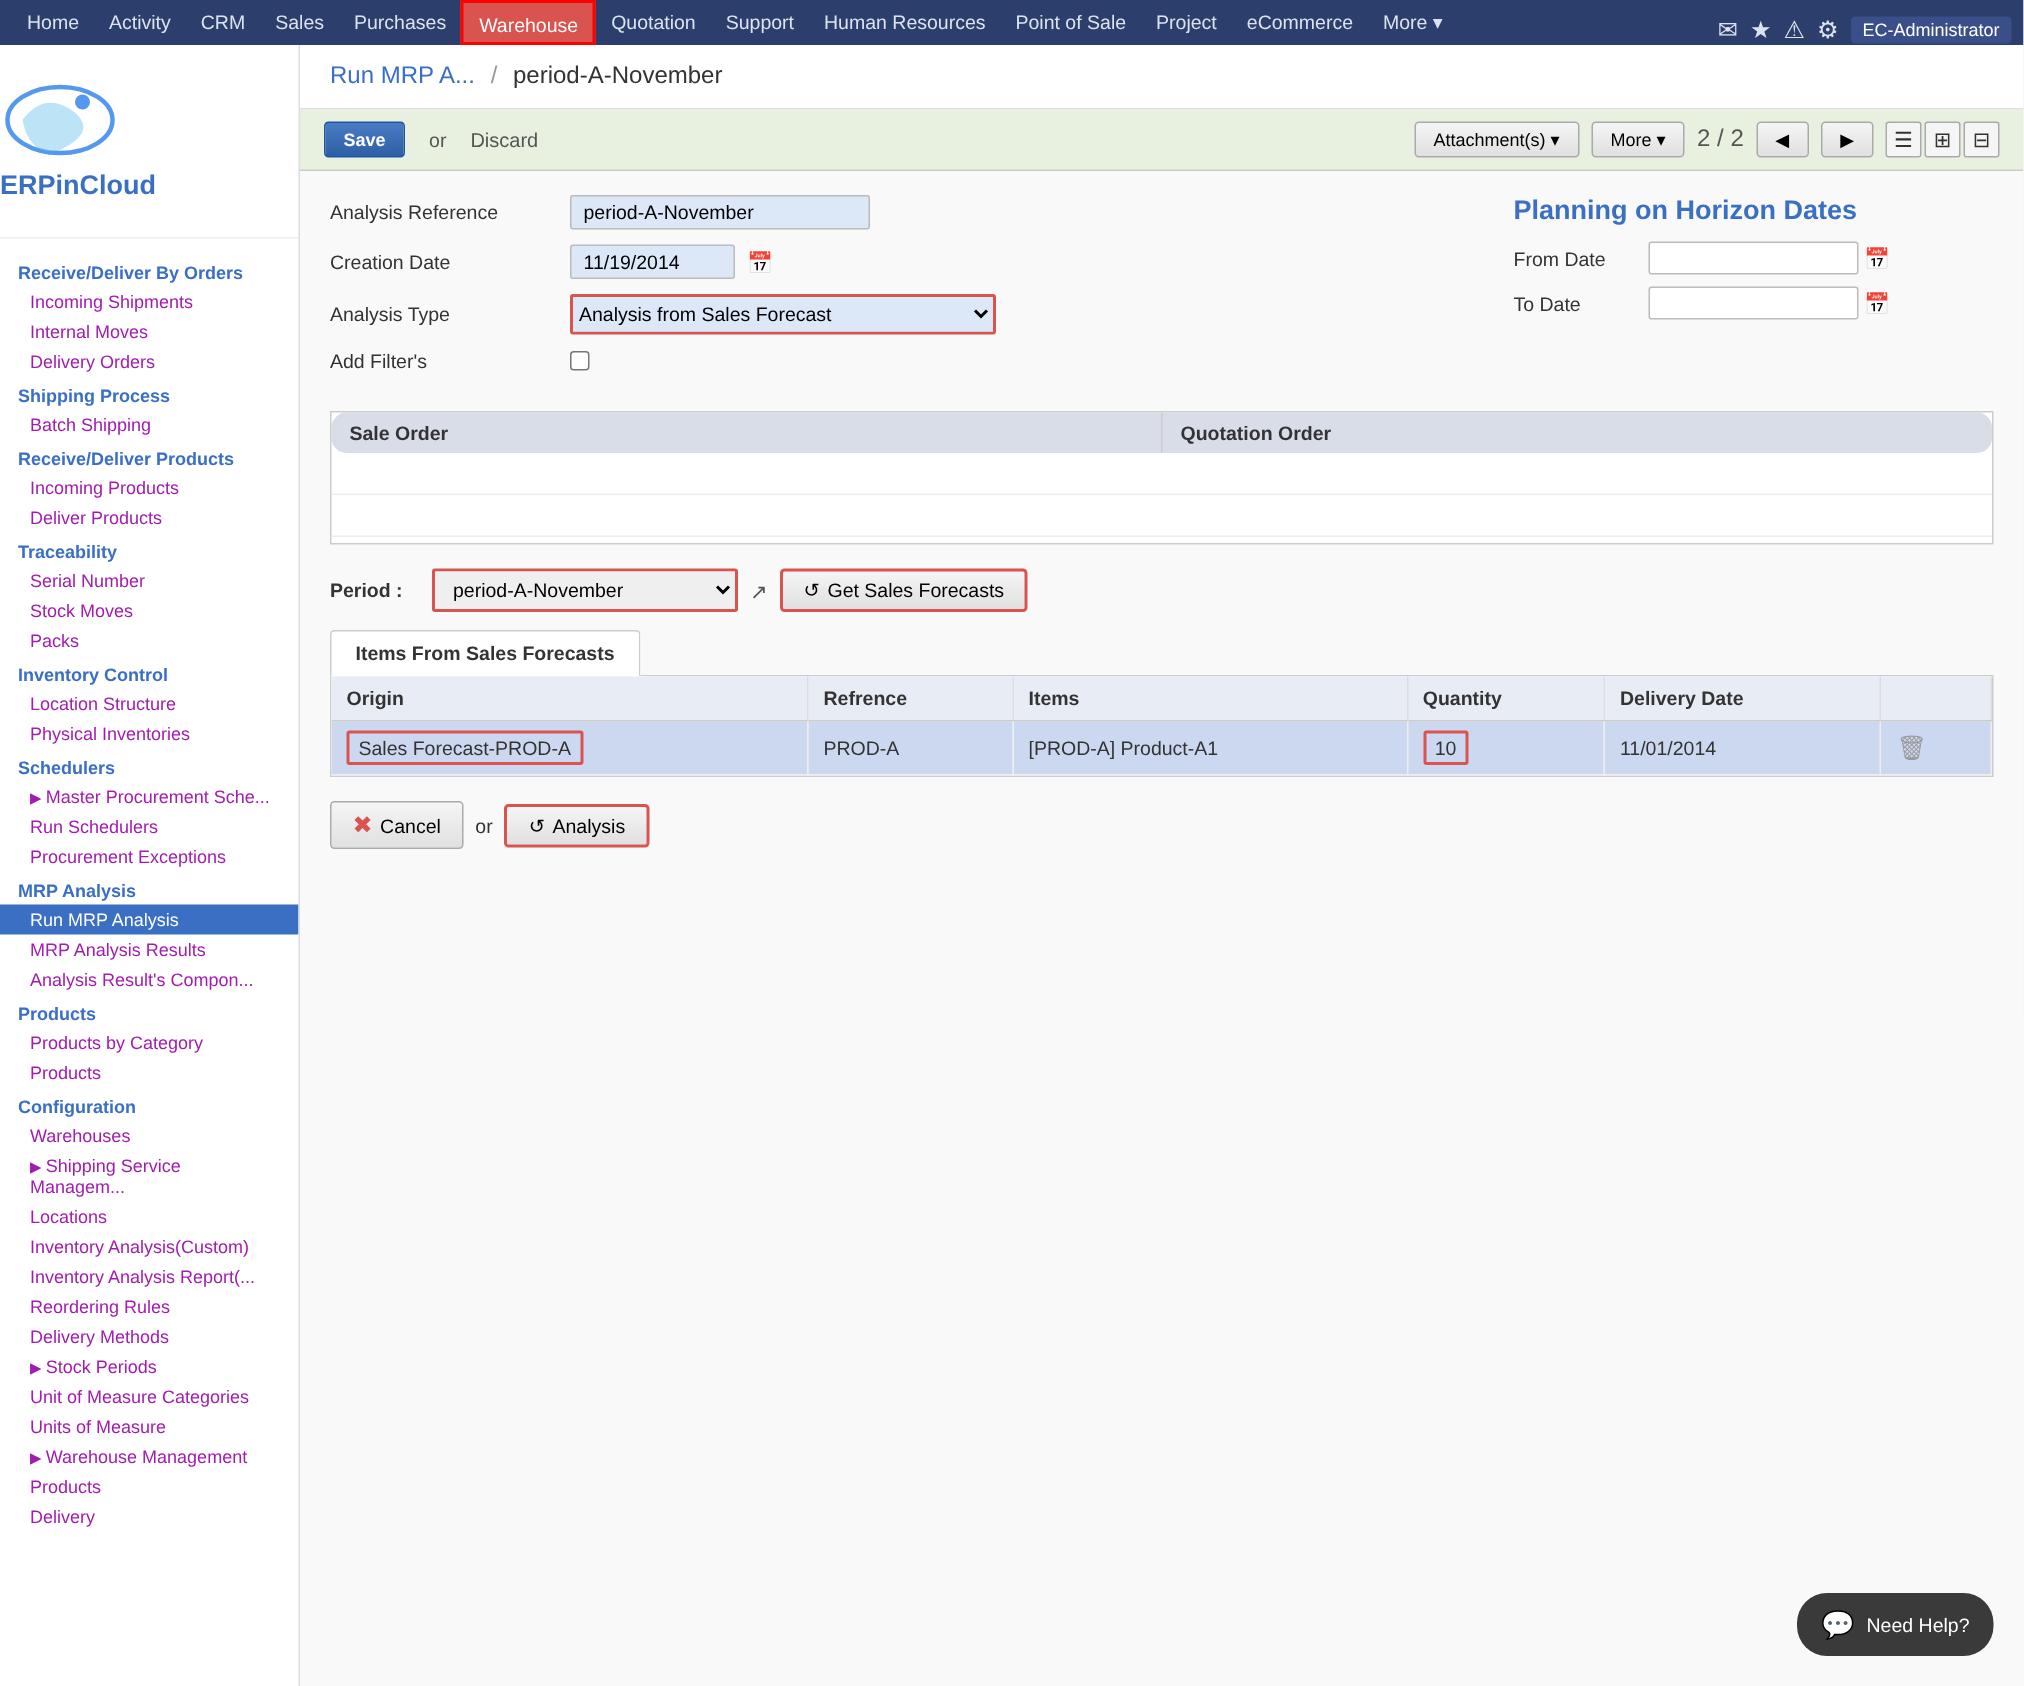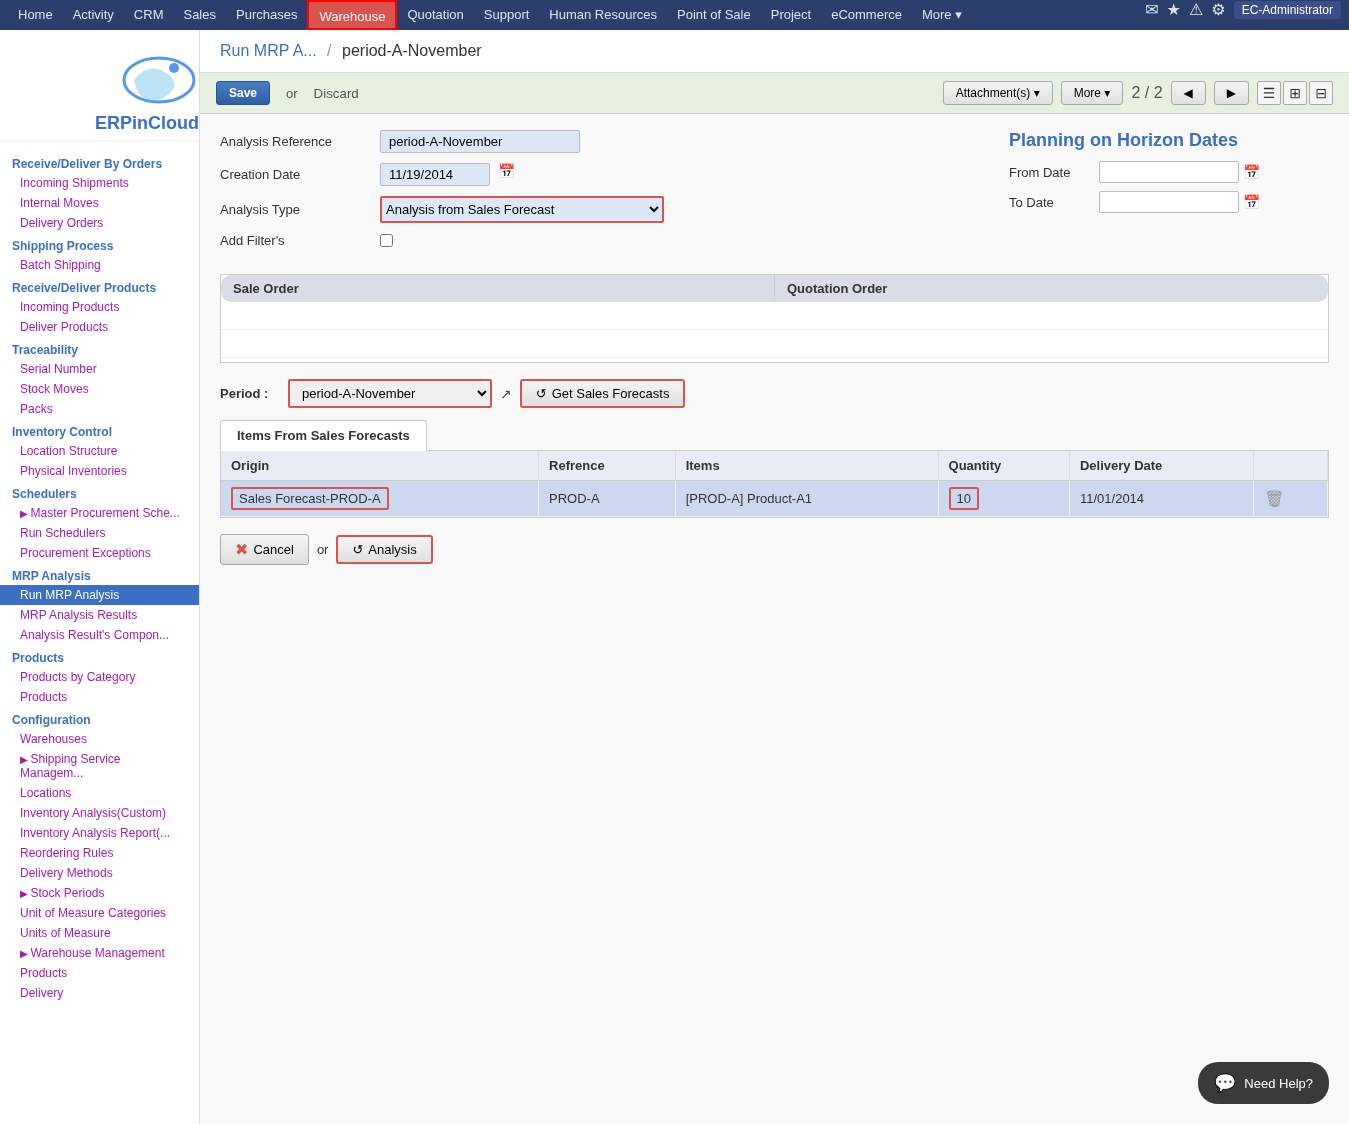--- a/index.html
+++ b/index.html
@@ -2,21 +2,21 @@
 <html><head>
   <meta charset="utf-8">
   <style>
     * { box-sizing: border-box; margin: 0; padding: 0; }
     body { font-family: Arial, sans-serif; font-size: 13px; color: #333; background: #f0f0f0; }
 
     
     .top-nav {
       background: #2c3e6b;
       display: flex;
-      align-items: flex-start;
+      align-items: flex-end;
       height: 30px;
       padding: 0 8px;
       color: #fff;
     }
     .top-nav-item {
       padding: 0 10px;
       height: 30px;
       line-height: 30px;
       cursor: pointer;
       font-size: 13px;
@@ -53,22 +53,22 @@
     
     .sidebar {
       width: 200px;
       background: #fff;
       border-right: 1px solid #ddd;
       overflow-y: auto;
       flex-shrink: 0;
       padding: 10px 0;
     }
     .sidebar-logo {
-      text-align: right;
-      padding: 10px 0 6px;
+      text-align: left;
+      padding: 10px 0 24px;
       border-bottom: 1px solid #eee;
       margin-bottom: 10px;
     }
     .sidebar-logo .logo-text {
       font-size: 18px;
       font-weight: bold;
       color: #3a6fc4;
     }
     .sidebar-section-title {
       color: #3a6fc4;
@@ -167,20 +167,21 @@
     .form-input {
       border: 1px solid #bbb;
       padding: 3px 8px;
       background: #dce8f8;
       font-size: 13px;
       min-width: 200px;
       border-radius: 2px;
     }
     .form-input-date {
       display: flex;
+      align-items: center;
       gap: 4px;
     }
     .form-input-date input {
       border: 1px solid #bbb;
       padding: 3px 8px;
       background: #dce8f8;
       font-size: 13px;
       width: 110px;
       border-radius: 2px;
     }

